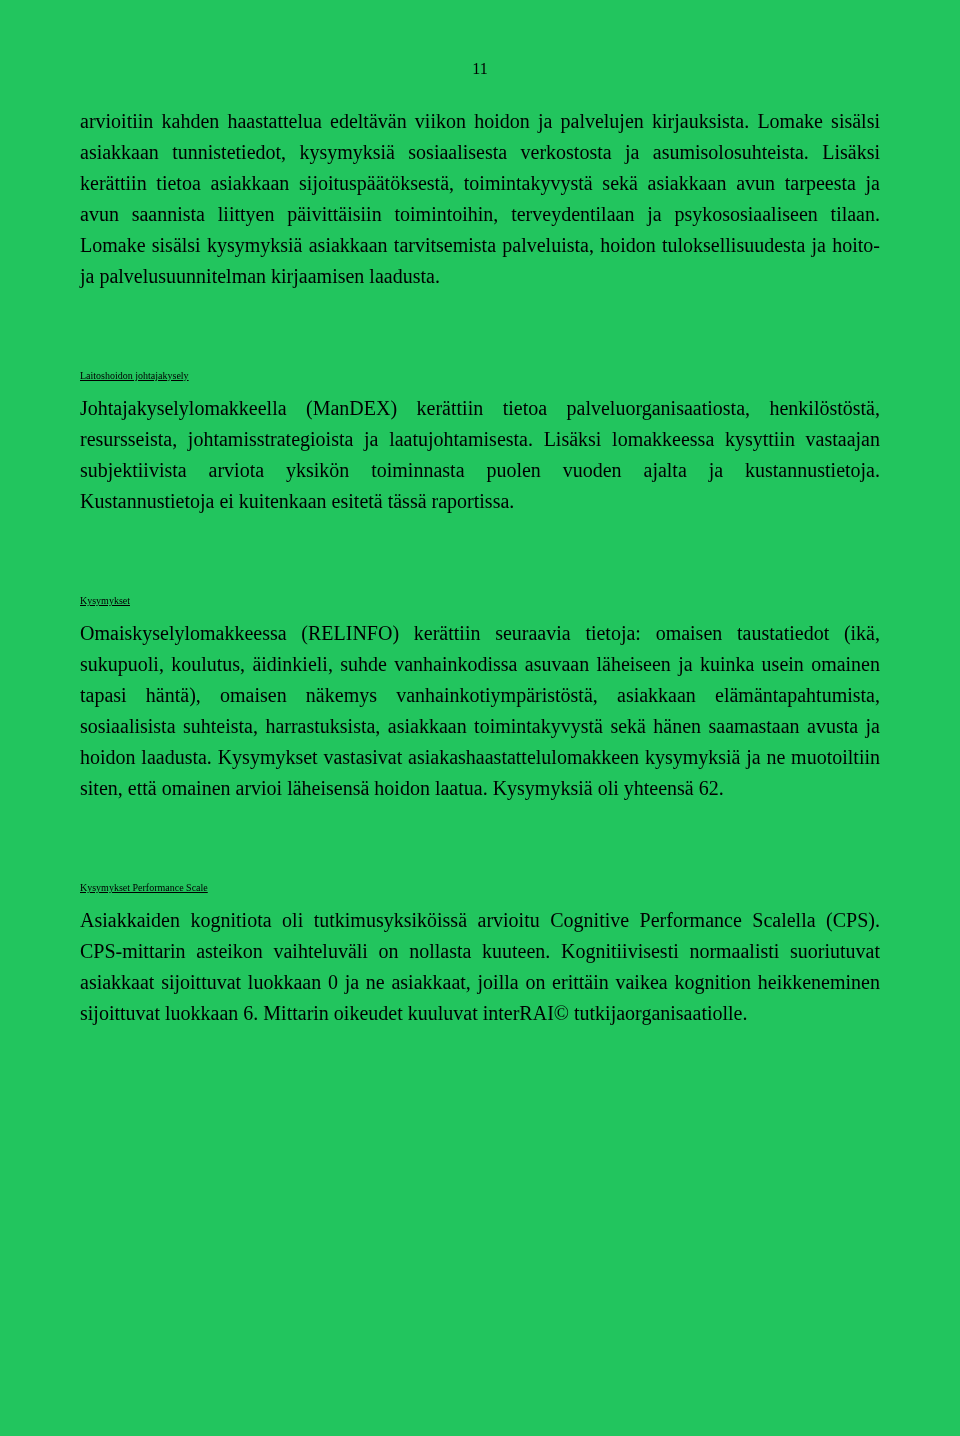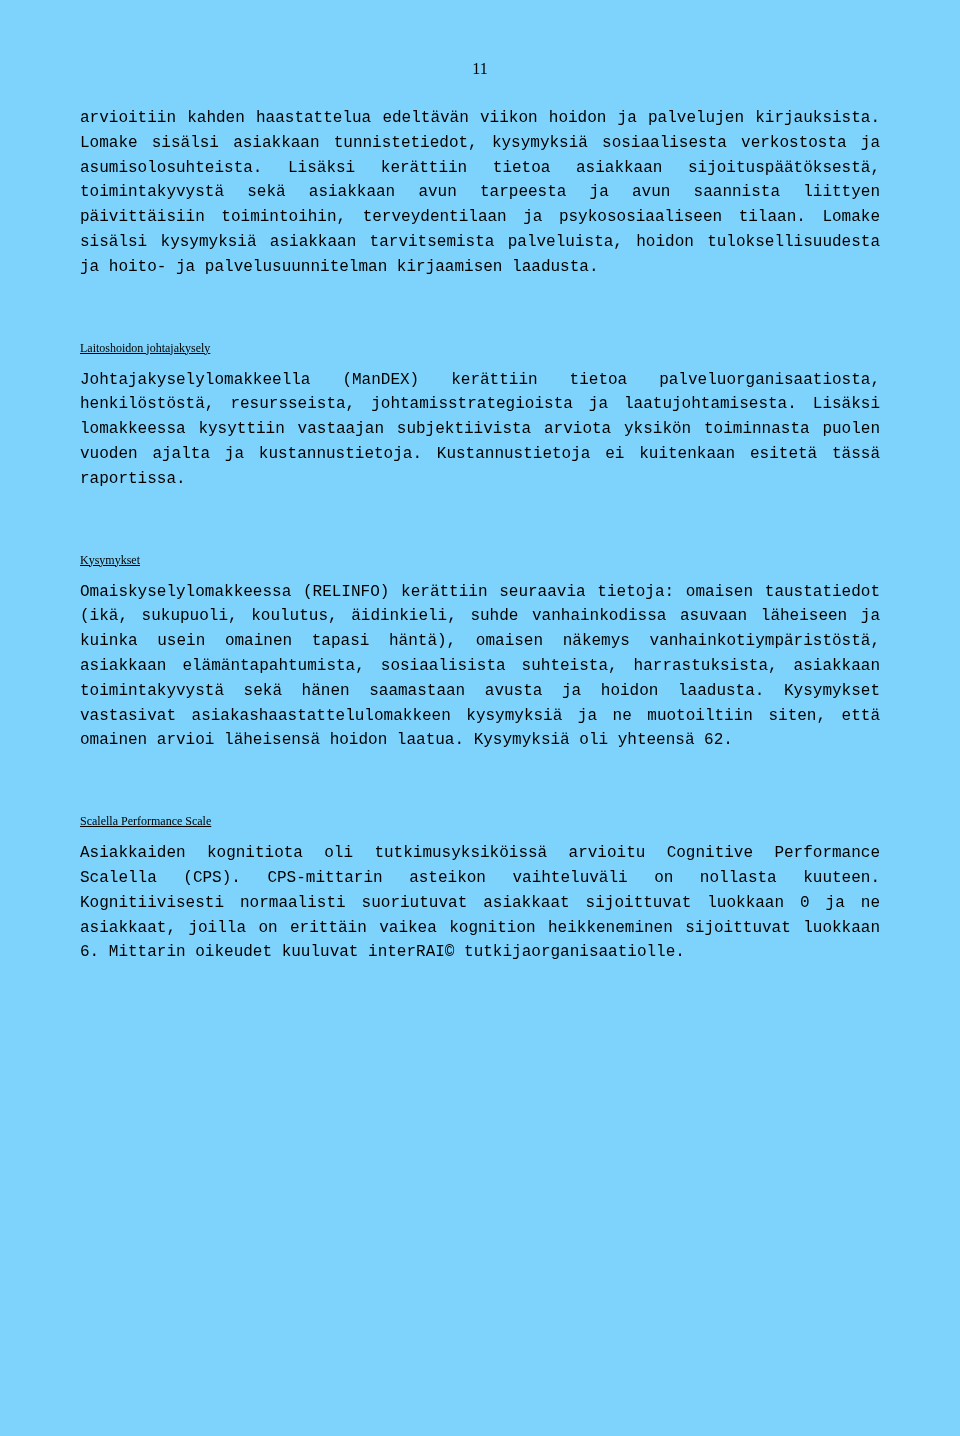--- a/index.html
+++ b/index.html
@@ -13,44 +13,43 @@
       font-family: "Times New Roman", Times, serif;
       font-size: 16px;
       color: #000000;
       width: 960px;
       min-height: 1436px;
     }
 
     .page {
       width: 960px;
       min-height: 1436px;
-      background: #7dd3fc;
+      background: #22c55e;
       padding: 60px 80px 60px 80px;
       position: relative;
     }
 
     .page-number {
       text-align: center;
       font-size: 16px;
       margin-bottom: 28px;
     }
 
     .paragraph {
       text-align: justify;
       line-height: 1.55;
       margin-bottom: 18px;
-      font-size: 16px;
-      font-family: Liberation Mono, monospace;
+      font-size: 20px;
     }
 
     .section-heading {
       text-decoration: underline;
       font-weight: normal;
-      font-size: 12px;
-      margin-top: 15px;
+      font-size: 10px;
+      margin-top: 32px;
       margin-bottom: 12px;
     }
 
     .section-block {
       margin-bottom: 8px;
     }
 
     .spacer-lg {
       height: 28px;
     }
@@ -74,17 +73,17 @@
   <div class="spacer-lg"></div>
 
   <div class="section-block">
     <div class="section-heading">Kysymykset</div>
     <div class="paragraph">Omaiskyselylomakkeessa (RELINFO) kerättiin seuraavia tietoja: omaisen taustatiedot (ikä, sukupuoli, koulutus, äidinkieli, suhde vanhainkodissa asuvaan läheiseen ja kuinka usein omainen tapasi häntä), omaisen näkemys vanhainkotiympäristöstä, asiakkaan elämäntapahtumista, sosiaalisista suhteista, harrastuksista, asiakkaan toimintakyvystä sekä hänen saamastaan avusta ja hoidon laadusta. Kysymykset vastasivat asiakashaastattelulomakkeen kysymyksiä ja ne muotoiltiin siten, että omainen arvioi läheisensä hoidon laatua. Kysymyksiä oli yhteensä 62.</div>
   </div>
 
   <div class="spacer-lg"></div>
 
   <div class="section-block">
-    <div class="section-heading">Scalella Performance Scale</div>
+    <div class="section-heading">Kysymykset Performance Scale</div>
     <div class="paragraph">Asiakkaiden kognitiota oli tutkimusyksiköissä arvioitu Cognitive Performance Scalella (CPS). CPS-mittarin asteikon vaihteluväli on nollasta kuuteen. Kognitiivisesti normaalisti suoriutuvat asiakkaat sijoittuvat luokkaan 0 ja ne asiakkaat, joilla on erittäin vaikea kognition heikkeneminen sijoittuvat luokkaan 6. Mittarin oikeudet kuuluvat interRAI© tutkijaorganisaatiolle.</div>
   </div>
 
 </div>
 
 </body></html>

